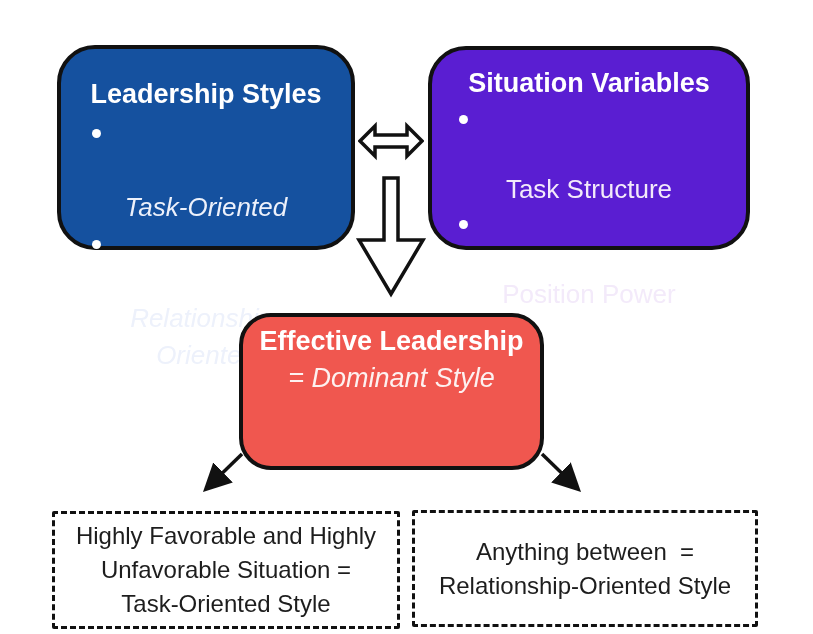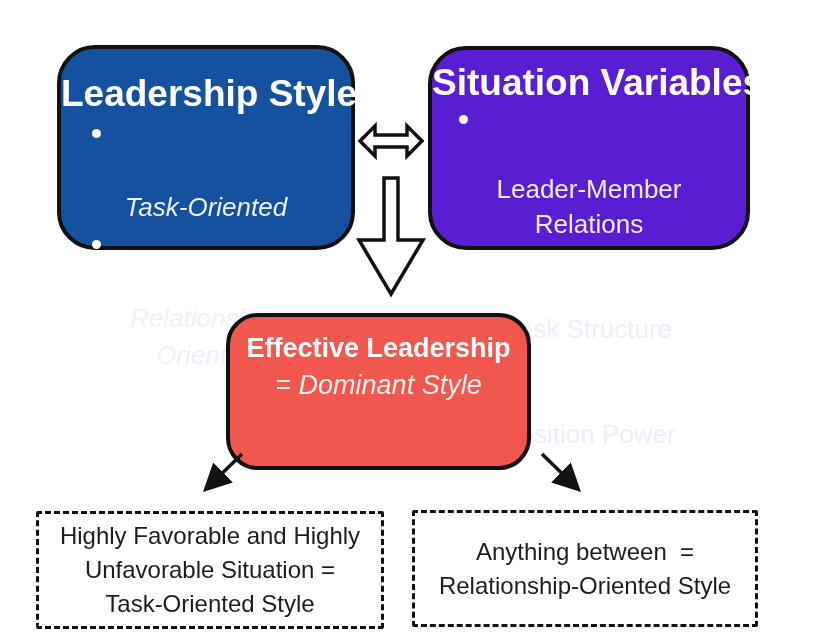--- a/index.html
+++ b/index.html
@@ -10,37 +10,37 @@
   *{margin:0;padding:0;box-sizing:border-box;}
   html,body{background:#fff;}
   .canvas{
     position:relative;width:813px;height:634px;background:var(--canvas_bg);
     font-family:"Liberation Sans", sans-serif;overflow:hidden;
   }
   .box{position:absolute;border:4px solid var(--ink);text-align:center;}
   .round{border-radius:38px;}
   .blue{left:57px;top:45px;width:298px;height:205px;background:var(--blue_box);padding-top:24px;}
   .purple{left:428px;top:46px;width:322px;height:204px;background:var(--purple_box);padding-top:14px;}
-  .red{left:226px;top:313px;width:305px;height:157px;background:var(--red_box);border-radius:32px;padding-top:13px;}
-  .box-title{color:#ffffff;font-weight:bold;font-size:37px;line-height:42px;white-space:nowrap;}
+  .red{left:239px;top:313px;width:305px;height:157px;background:var(--red_box);border-radius:32px;padding-top:6px;}
+  .box-title{color:#ffffff;font-weight:bold;font-size:27px;line-height:42px;white-space:nowrap;}
   .purple .box-title{line-height:38px;}
   .red .box-title{font-size:27px;line-height:36px;}
   .bullet-row{position:relative;white-space:pre-line;font-size:26px;line-height:37px;}
   .blue .bullet-row{color:var(--body_on_blue);font-style:italic;}
   .purple .bullet-row{color:var(--body_on_purple);line-height:35px;}
   .dot{position:absolute;width:9px;height:9px;border-radius:50%;background:#fff;top:14px;}
   .blue .dot{left:31px;}
   .purple .dot{left:27px;top:13px;}
   .red-line{color:var(--body_on_red);font-size:27px;line-height:38px;white-space:pre-line;font-style:italic;}
   .dashed{
     background:#ffffff;border:3px dashed var(--ink);border-radius:2px;
     display:flex;flex-direction:column;justify-content:center;align-items:center;
     color:var(--text_dark);font-size:24px;line-height:34px;
   }
-  .dashed-left{left:36px;top:511px;width:348px;height:118px;}
+  .dashed-left{left:52px;top:511px;width:348px;height:118px;}
   .dashed-right{left:412px;top:510px;width:346px;height:117px;}
   .dashed .line{white-space:pre-wrap;}
   .arrow{position:absolute;}
 </style>
 </head>
 <body>
 
 <div class="canvas">
 
   <div class="box round blue">
@@ -51,25 +51,20 @@
     </div>
     <div class="bullet-row">
       <span class="dot"></span>
       <span>Relationship-
 Oriented</span>
     </div>
   </div>
 
   <div class="box round purple">
     <div class="box-title">Situation Variables</div>
-    <div class="bullet-row">
-      <span class="dot"></span>
-      <span>Leader-Member
-Relations</span>
-    </div>
     <div class="bullet-row">
       <span class="dot"></span>
       <span>Task Structure</span>
     </div>
     <div class="bullet-row">
       <span class="dot"></span>
       <span>Position Power</span>
     </div>
   </div>
 

